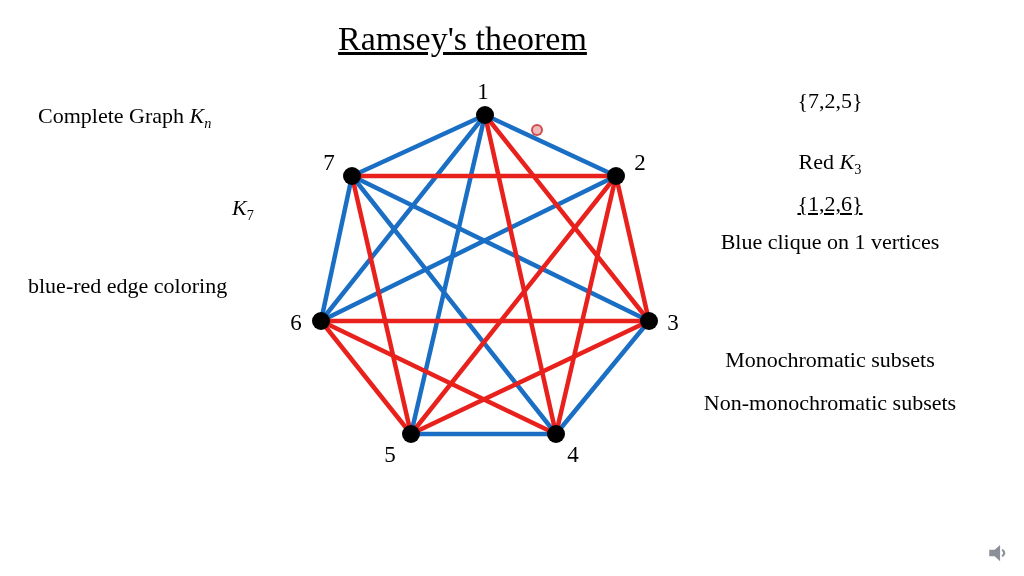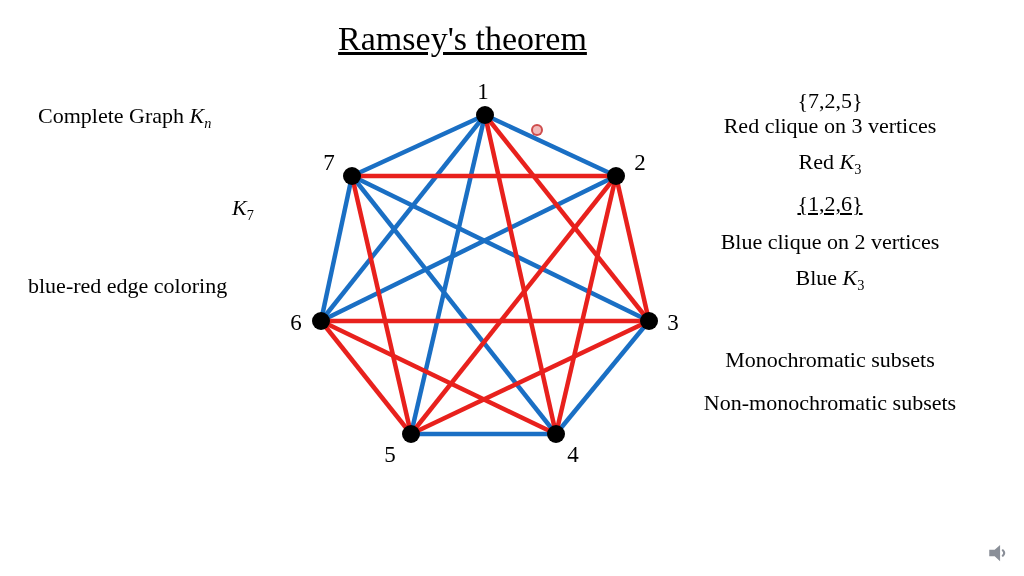--- a/index.html
+++ b/index.html
@@ -31,25 +31,23 @@
 
   <h1 class="title">Ramsey's theorem</h1>
 
   <div class="txt underline" style="left:38px; top:103px;"><span>Complete Graph </span><span class="mvar">K</span><sub class="mvar">n</sub></div>
 
   <div class="txt" style="left:232px; top:195px;"><span class="mvar">K</span><sub>7</sub></div>
 
   <div class="txt" style="left:28px; top:273px;">blue-red edge coloring</div>
 
   <div class="rline" style="top:76px;margin-top:12px;">{7,2,5}</div>
-  <div class="rline" style="top:113px;">Red clique on 3 vertices</div>
   <div class="rline" style="top:149px;"><span>Red </span><span class="mvar">K</span><sub>3</sub></div>
   <div class="rline" style="top:191px;text-decoration:underline;">{1,2,6}</div>
-  <div class="rline" style="top:229px;">Blue clique on 2 vertices</div>
-  <div class="rline" style="top:265px;"><span>Blue </span><span class="mvar">K</span><sub>3</sub></div>
+  <div class="rline" style="top:229px;">Blue clique on 1 vertices</div>
   <div class="rline" style="top:347px;">Monochromatic subsets</div>
   <div class="rline" style="top:390px;">Non-monochromatic subsets</div>
 
   <svg id="graph-svg" width="1024" height="576" viewBox="0 0 1024 576">
       <line x1="485" y1="115" x2="616" y2="176" stroke="#1a6fc4" stroke-width="4.5"></line>
       <line x1="485" y1="115" x2="411" y2="434" stroke="#1a6fc4" stroke-width="4.5"></line>
       <line x1="485" y1="115" x2="321" y2="321" stroke="#1a6fc4" stroke-width="4.5"></line>
       <line x1="485" y1="115" x2="352" y2="176" stroke="#1a6fc4" stroke-width="4.5"></line>
       <line x1="616" y1="176" x2="321" y2="321" stroke="#1a6fc4" stroke-width="4.5"></line>
       <line x1="649" y1="321" x2="556" y2="434" stroke="#1a6fc4" stroke-width="4.5"></line>

